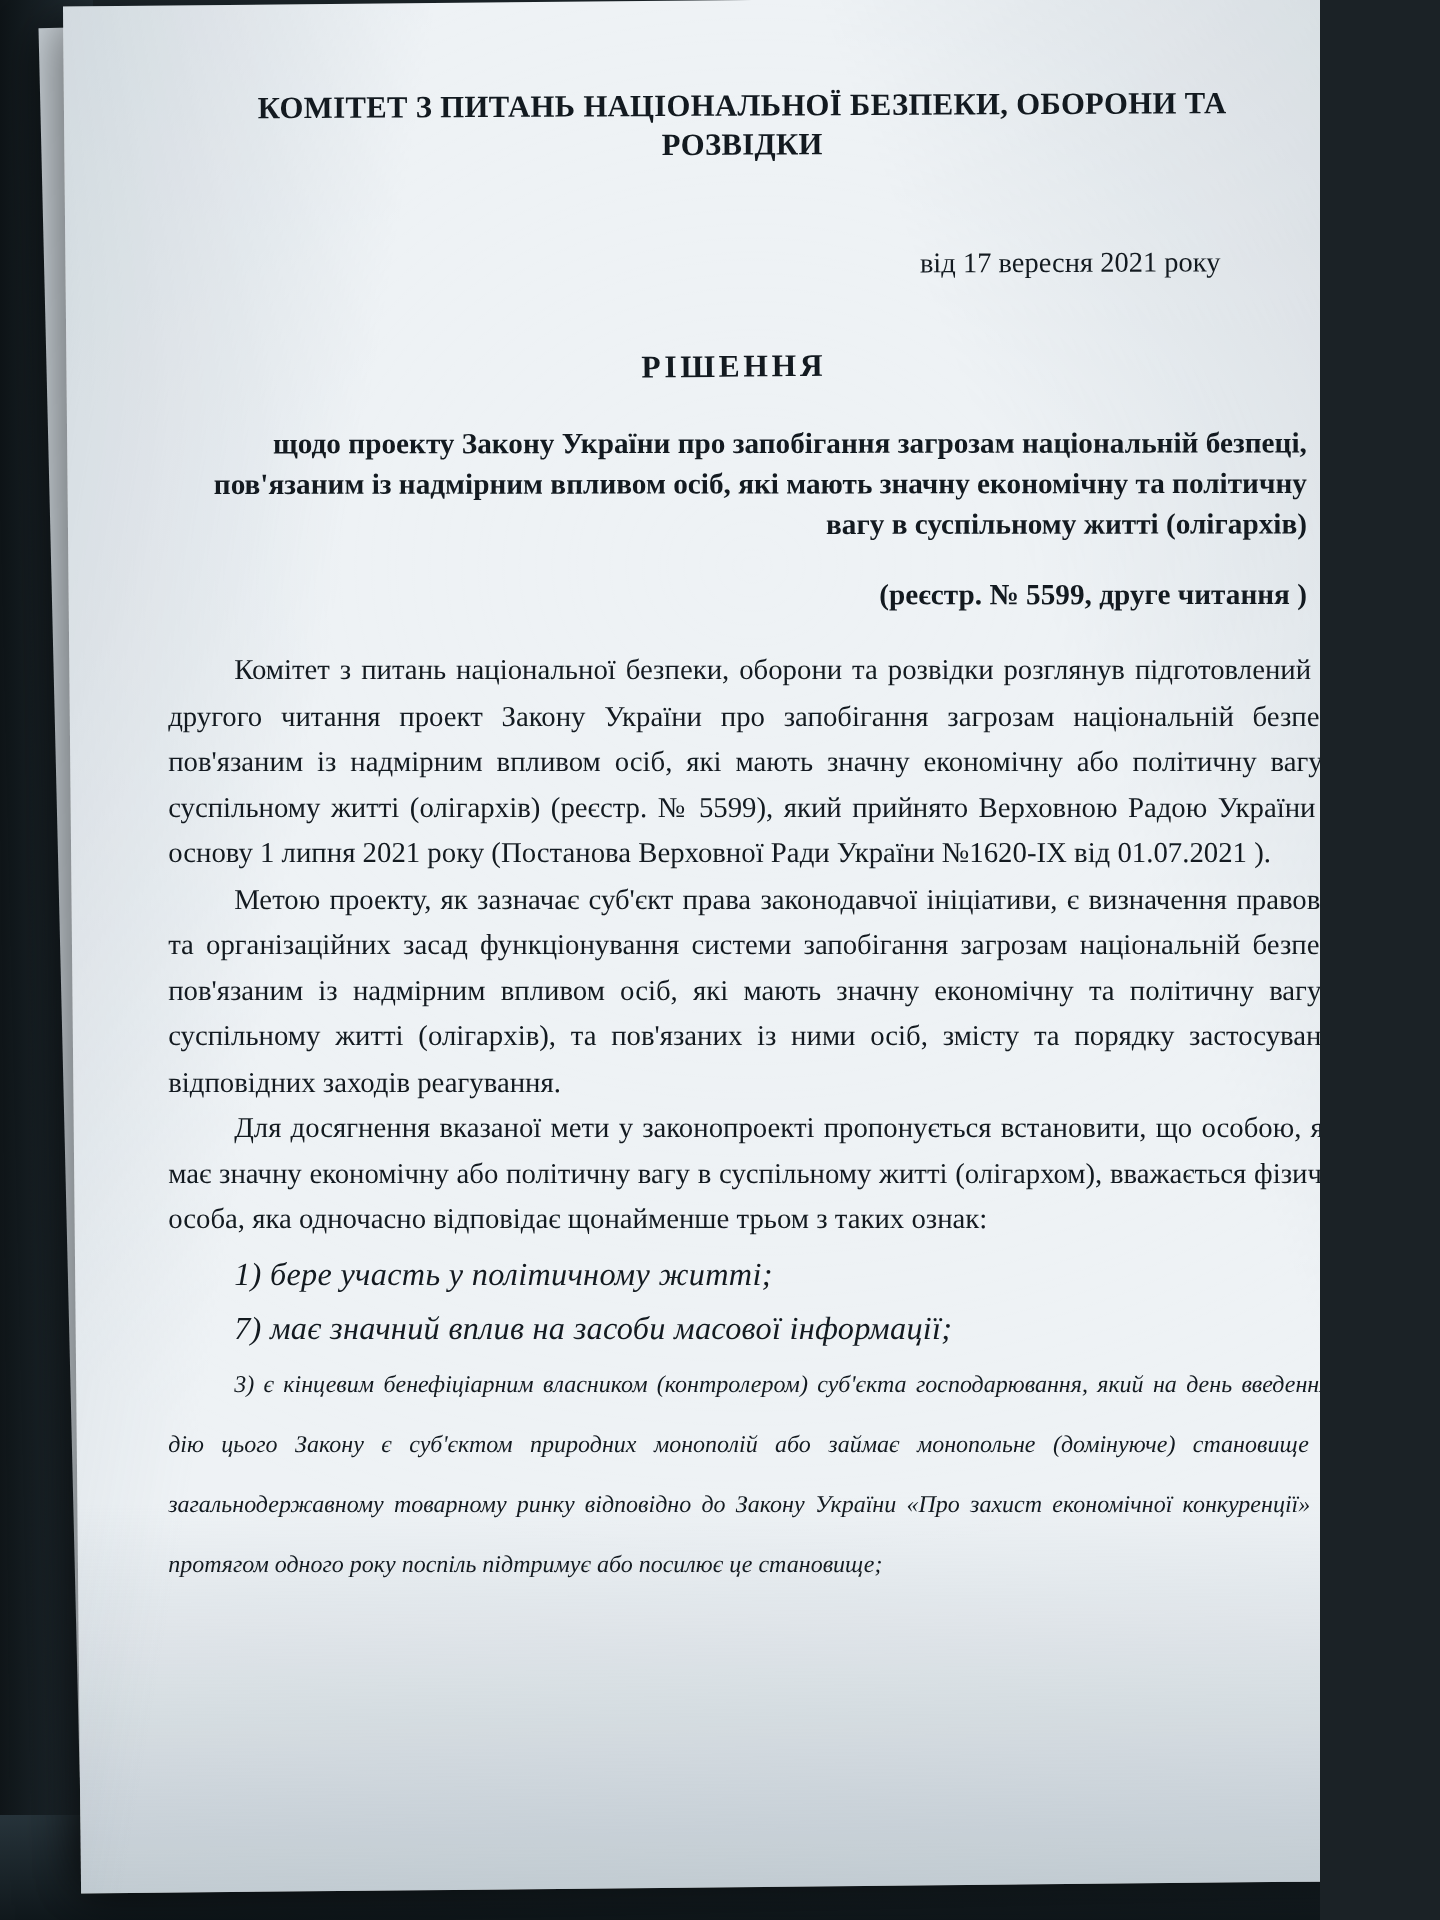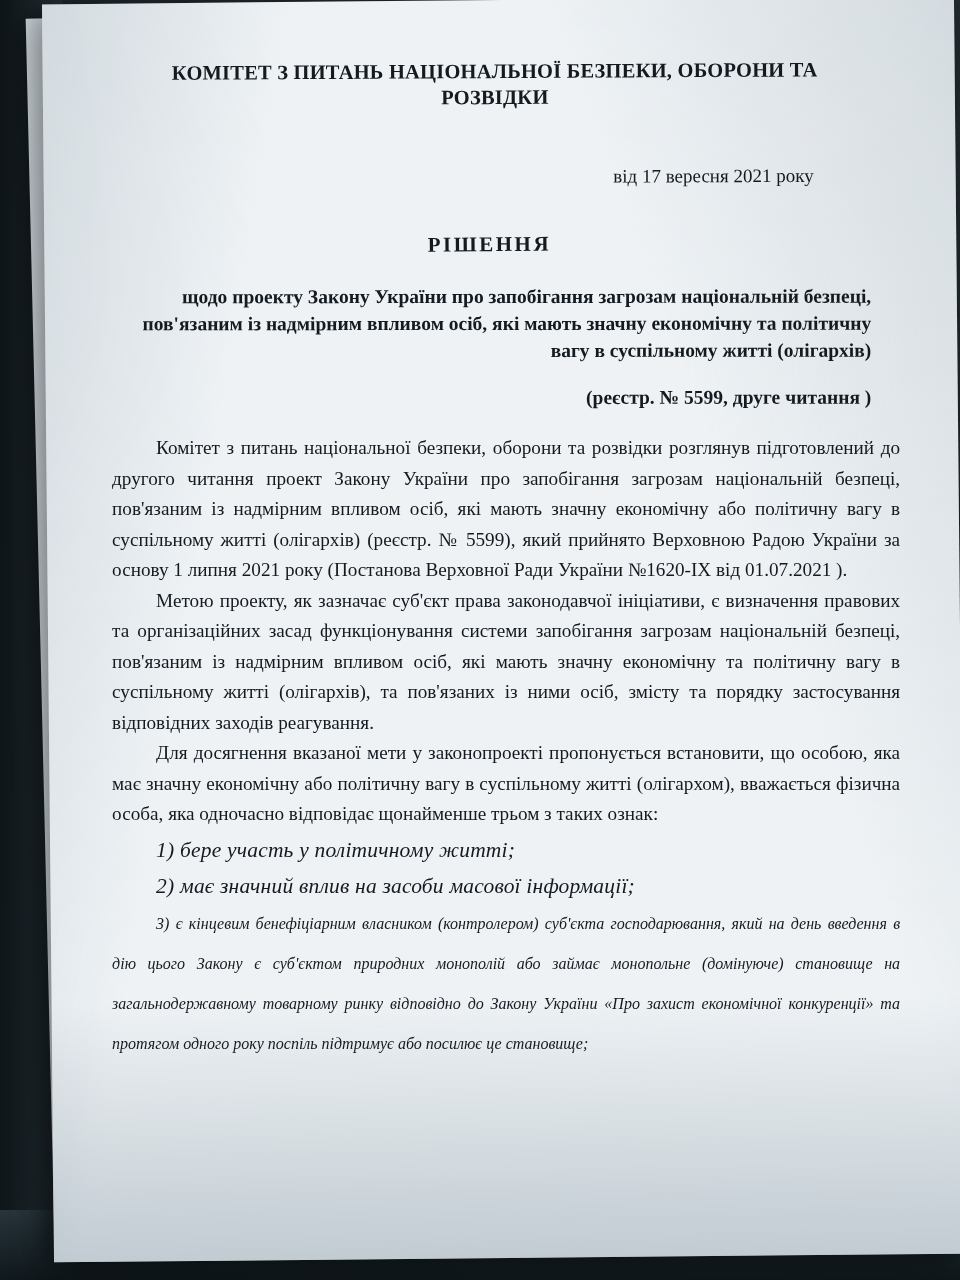--- a/index.html
+++ b/index.html
@@ -2,21 +2,21 @@
 <html lang="uk"><head>
 <meta charset="utf-8">
 <style>
   html, body {
     margin: 0;
     padding: 0;
     background: #1b2226;
   }
   #stage {
     position: relative;
-    width: 960px;
+    width: 880px;
     height: 1280px;
     overflow: hidden;
     background: #202a30;
     font-family: "Liberation Serif", serif;
   }
 
   
   #desk {
     position: absolute;
     inset: 0;
@@ -214,20 +214,20 @@
         <span class="reg">(реєстр. № 5599, друге читання )</span>
       </div>
 
       <div class="body-text">
         <p>Комітет з питань національної безпеки, оборони та розвідки розглянув підготовлений до другого читання проект Закону України про запобігання загрозам національній безпеці, пов'язаним із надмірним впливом осіб, які мають значну економічну або політичну вагу в суспільному житті (олігархів) (реєстр. № 5599), який прийнято Верховною Радою України за основу 1 липня 2021 року (Постанова Верховної Ради України №1620-IX від 01.07.2021 ).</p>
         <p>Метою проекту, як зазначає суб'єкт права законодавчої ініціативи, є визначення правових та організаційних засад функціонування системи запобігання загрозам національній безпеці, пов'язаним із надмірним впливом осіб, які мають значну економічну та політичну вагу в суспільному житті (олігархів), та пов'язаних із ними осіб, змісту та порядку застосування відповідних заходів реагування.</p>
         <p>Для досягнення вказаної мети у законопроекті пропонується встановити, що особою, яка має значну економічну або політичну вагу в суспільному житті (олігархом), вважається фізична особа, яка одночасно відповідає щонайменше трьом з таких ознак:</p>
 
         <div class="lower">
           <p class="item big shift1">1) бере участь у політичному житті;</p>
-          <p class="item big shift2">2) має значний вплив на засоби масової інформації;</p>
+          <p class="item big shift2">7) має значний вплив на засоби масової інформації;</p>
           <p class="item bigger shift3">3) є кінцевим бенефіціарним власником (контролером) суб'єкта господарювання, який на день введення в дію цього Закону є суб'єктом природних монополій або займає монопольне (домінуюче) становище на загальнодержавному товарному ринку відповідно до Закону України «Про захист економічної конкуренції» та протягом одного року поспіль підтримує або посилює це становище;</p>
         </div>
       </div>
 
     </div>
   </div>
 </div>
 
 </body></html>

